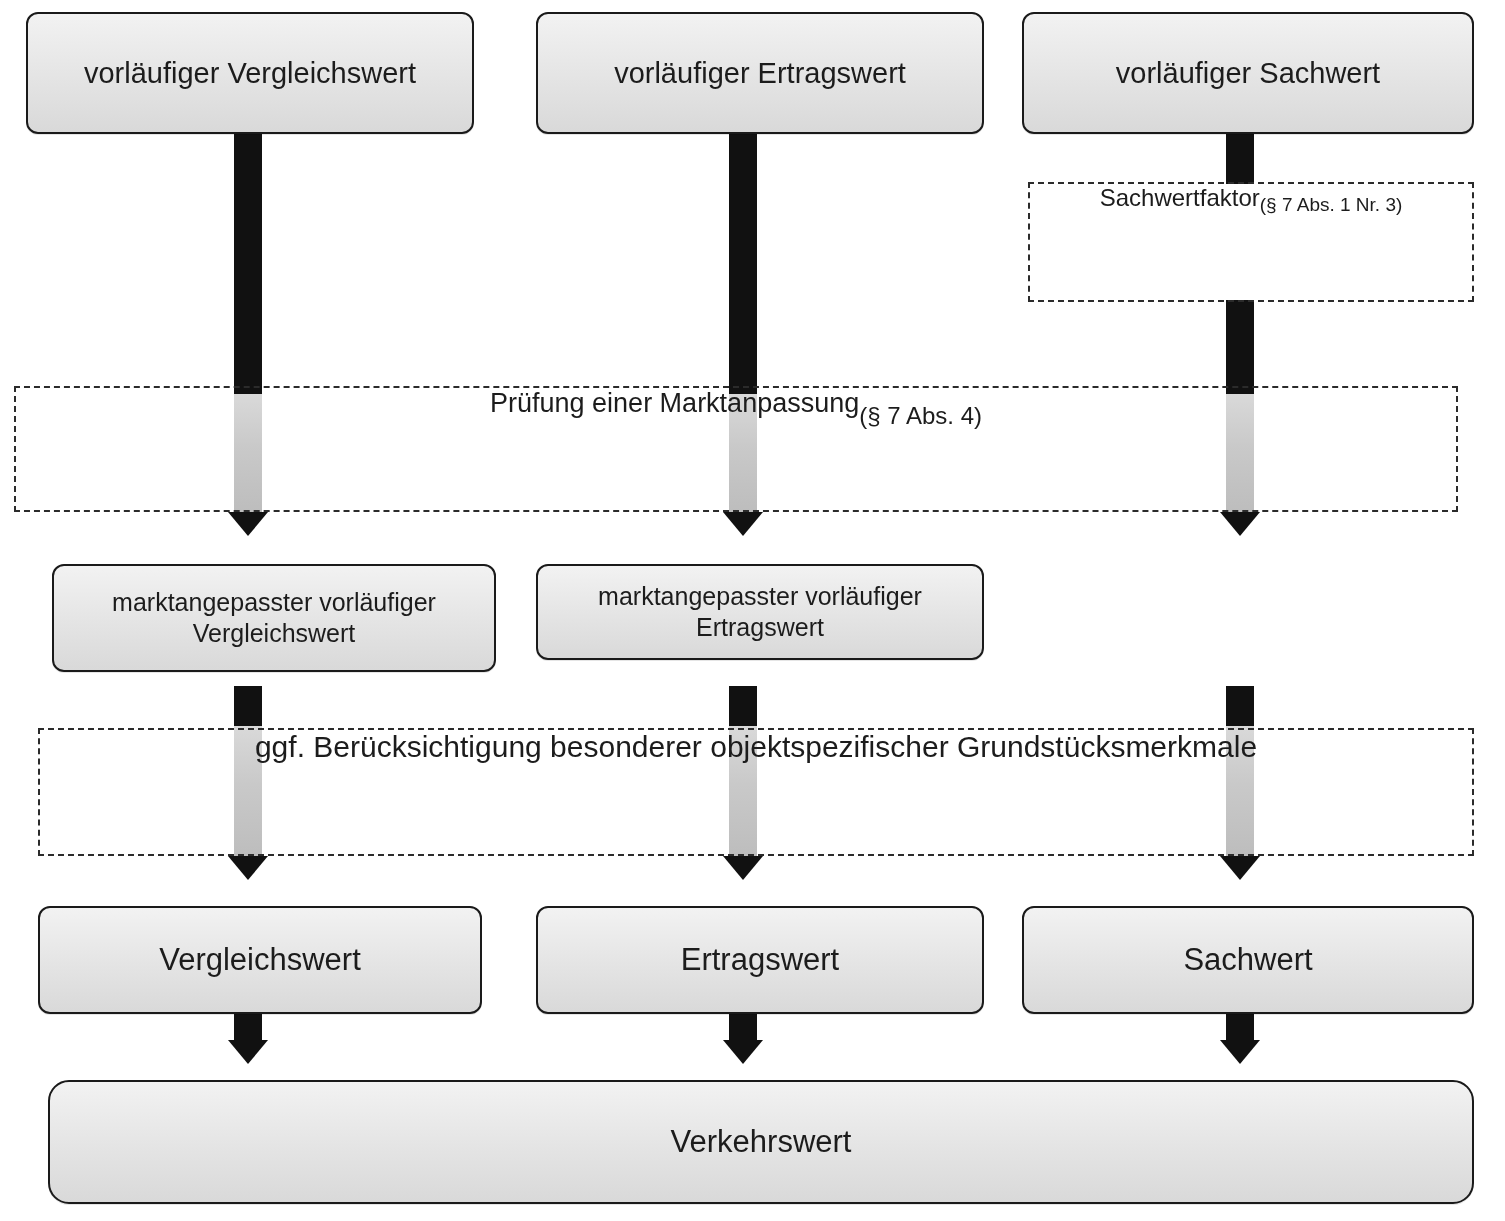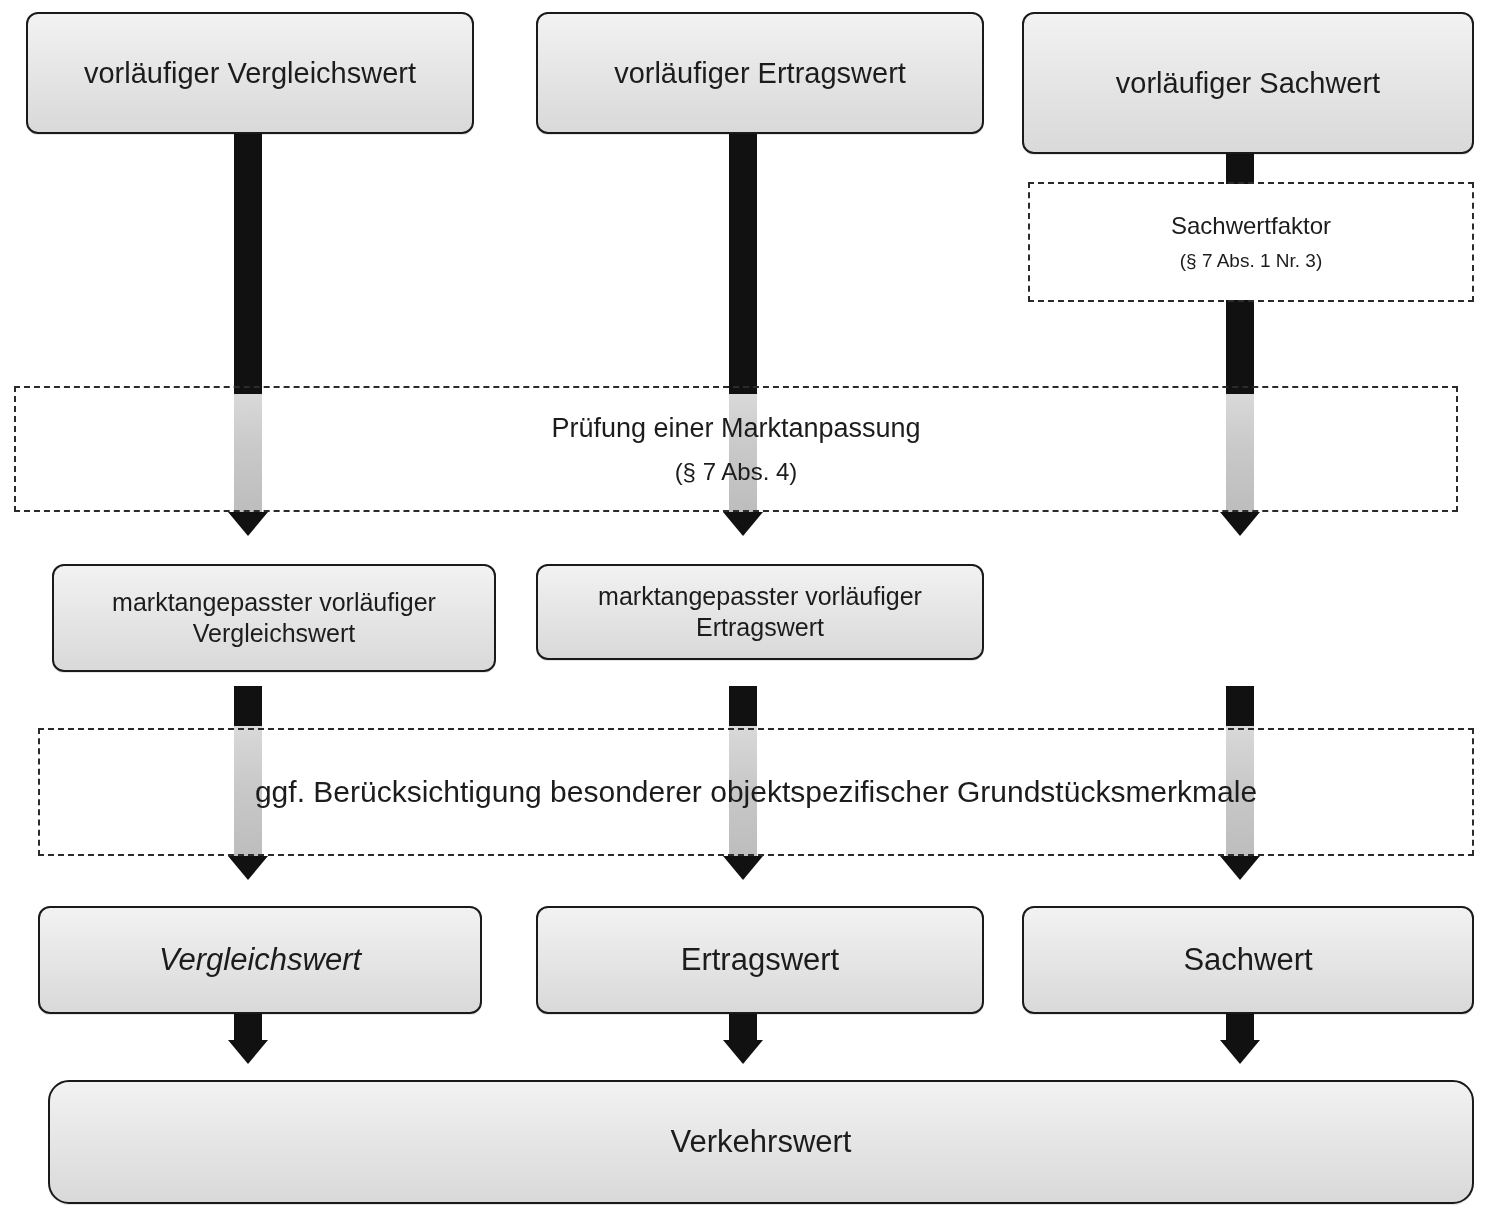--- a/index.html
+++ b/index.html
@@ -42,22 +42,21 @@
   .box.row3 { font-size: 31px; }
   .box.final { font-size: 31px; border-radius: 21px; }
 
   
   .dashed {
     position: absolute;
     box-sizing: border-box;
     border: 2px dashed #2b2b2b;
     background: transparent;
     display: flex;
-    flex-direction: column;
-    align-items: center;
+    flex-direction: row;
     justify-content: center;
     text-align: center;
     z-index: 4;
   }
   .dashed .line1 { font-size: 27px; }
   .dashed .line2 { font-size: 24px; margin-top: 14px; }
   .dashed.small .line1 { font-size: 24px; }
   .dashed.small .line2 { font-size: 19px; margin-top: 10px; }
   .dashed.single .line1 { font-size: 30px; }
 
@@ -127,21 +126,21 @@
   <div class="arrow" style="left:1220px; top:1040px;"></div>
 
   <div class="box row1" style="left:26px; top:12px; width:448px; height:122px;">
     <span>vorläufiger Vergleichswert</span>
   </div>
 
   <div class="box row1" style="left:536px; top:12px; width:448px; height:122px;">
     <span>vorläufiger Ertragswert</span>
   </div>
 
-  <div class="box row1" style="left:1022px; top:12px; width:452px; height:142px;">
+  <div class="box row1" style="left:1022px; top:12px; width:452px; height:122px;">
     <span>vorläufiger Sachwert</span>
   </div>
 
   <div class="dashed small" style="left:1028px; top:182px; width:446px; height:120px;">
     <div class="line1">Sachwertfaktor</div>
     <div class="line2">(§ 7 Abs. 1 Nr. 3)</div>
   </div>
 
   <div class="dashed" style="left:14px; top:386px; width:1444px; height:126px;">
     <div class="line1">Prüfung einer Marktanpassung</div>
@@ -154,21 +153,21 @@
 
   <div class="box row2" style="left:536px; top:564px; width:448px; height:96px;">
     <span>marktangepasster vorläufiger Ertragswert</span>
   </div>
 
 
   <div class="dashed single" style="left:38px; top:728px; width:1436px; height:128px;">
     <div class="line1">ggf. Berücksichtigung besonderer objektspezifischer Grundstücksmerkmale</div>
   </div>
 
-  <div class="box row3" style="left:38px; top:906px; width:444px; height:108px;font-style:italic;">
+  <div class="box row3" style="left:38px; top:906px; width:444px; height:108px;">
     <span>Vergleichswert</span>
   </div>
 
   <div class="box row3" style="left:1022px; top:906px; width:452px; height:108px;">
     <span>Sachwert</span>
   </div>
 
   <div class="box row3" style="left:536px; top:906px; width:448px; height:108px;">
     <span>Ertragswert</span>
   </div>

